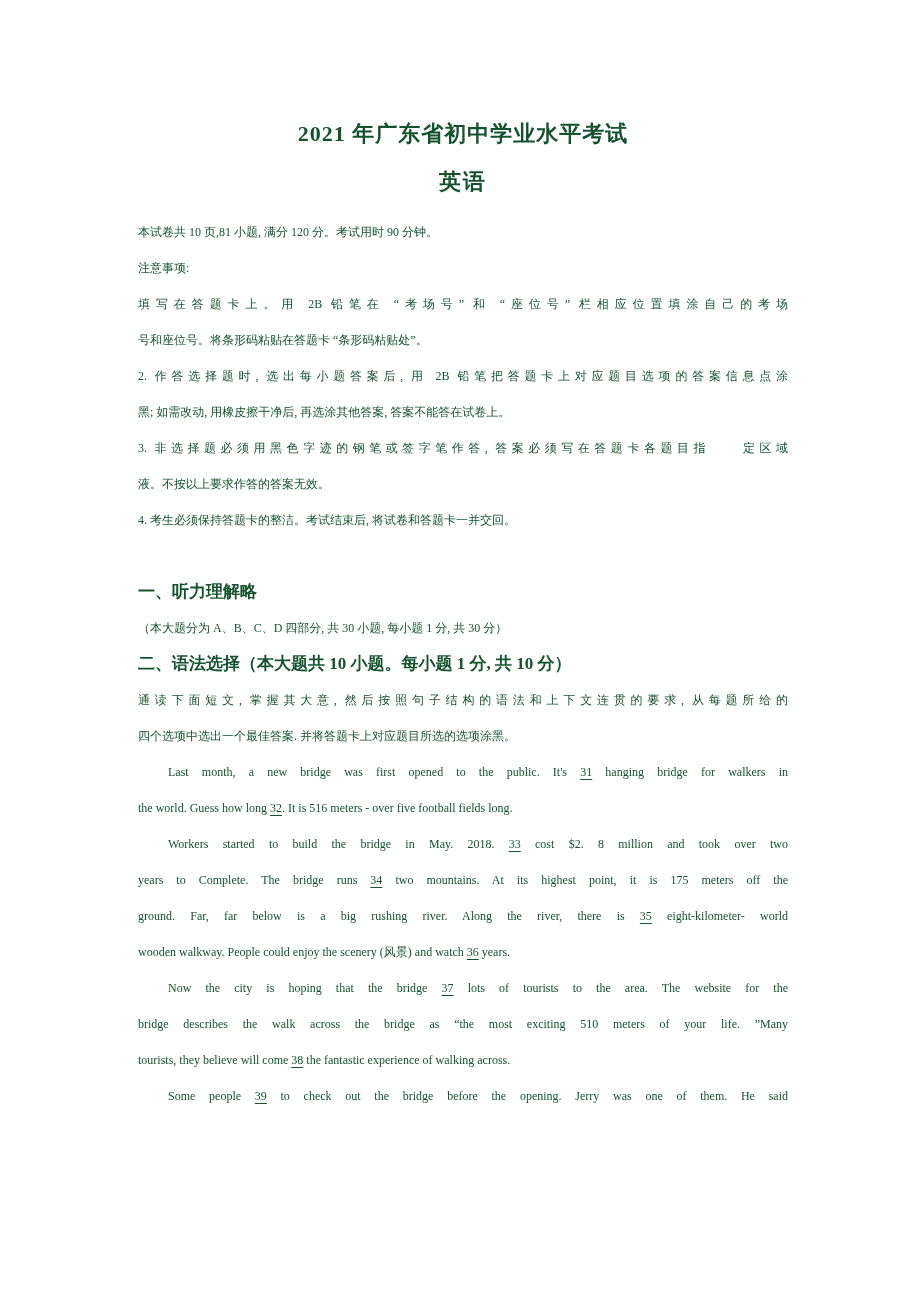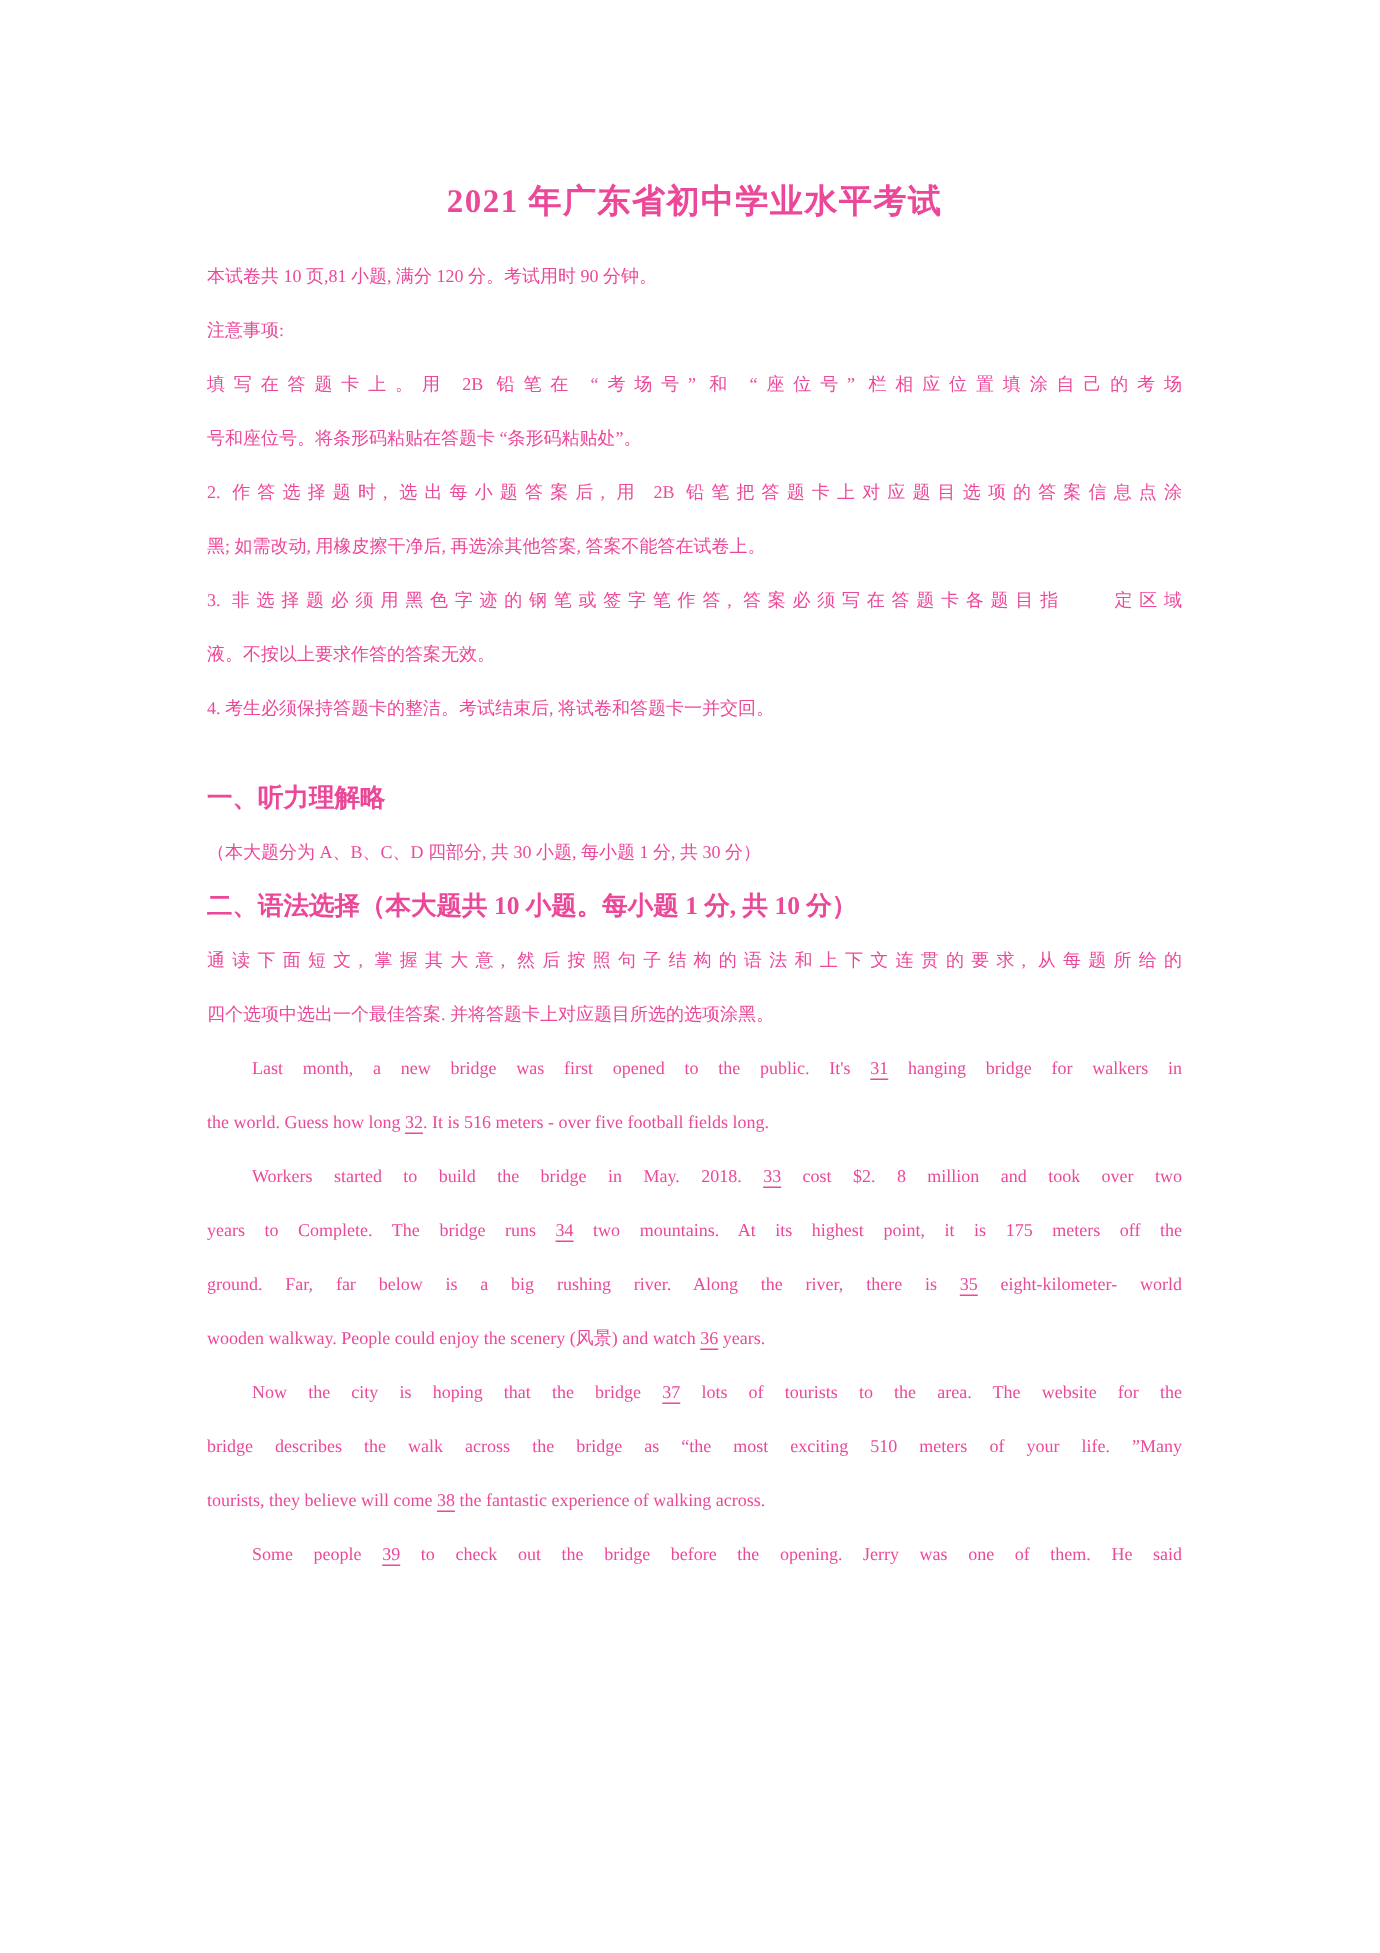--- a/index.html
+++ b/index.html
@@ -7,21 +7,21 @@
     padding: 0;
     background: #ffffff;
   }
   .page {
     position: relative;
     width: 920px;
     height: 1302px;
     background: #ffffff;
     overflow: hidden;
     font-family: "Liberation Serif", "DejaVu Serif", serif;
-    color: #ec4899;
+    color: #14532d;
   }
   .content {
     position: absolute;
     left: 138px;
     top: 0;
     width: 650px;
   }
   .title {
     margin: 118px 0 0 0;
     font-size: 22px;
@@ -54,33 +54,34 @@
     text-align-last: justify;
   }
   .line.indent {
     text-indent: 30px;
   }
   .line.heading {
     font-weight: 700;
     font-size: 17px;
   }
   .gap-before {
-    margin-top: 24px;
+    margin-top: 36px;
   }
   .blank {
     text-decoration: underline;
     text-underline-offset: 3px;
   }
 </style>
 </head>
 <body>
 
 <div class="page">
   <div class="content">
     <h1 class="title">2021 年广东省初中学业水平考试</h1>
+    <h2 class="subtitle">英语</h2>
 
     <div class="body-block">
       <div class="line">本试卷共 10 页,81 小题, 满分 120 分。考试用时 90 分钟。</div>
       <div class="line">注意事项:</div>
 
       <div id="notice-lines">
           <div class="line j">填写在答题卡上。用 2B 铅笔在 “考场号” 和 “座位号” 栏相应位置填涂自己的考场</div>
           <div class="line">号和座位号。将条形码粘贴在答题卡 “条形码粘贴处”。</div>
           <div class="line j">2. 作答选择题时, 选出每小题答案后, 用 2B 铅笔把答题卡上对应题目选项的答案信息点涂</div>
           <div class="line">黑; 如需改动, 用橡皮擦干净后, 再选涂其他答案, 答案不能答在试卷上。</div>

